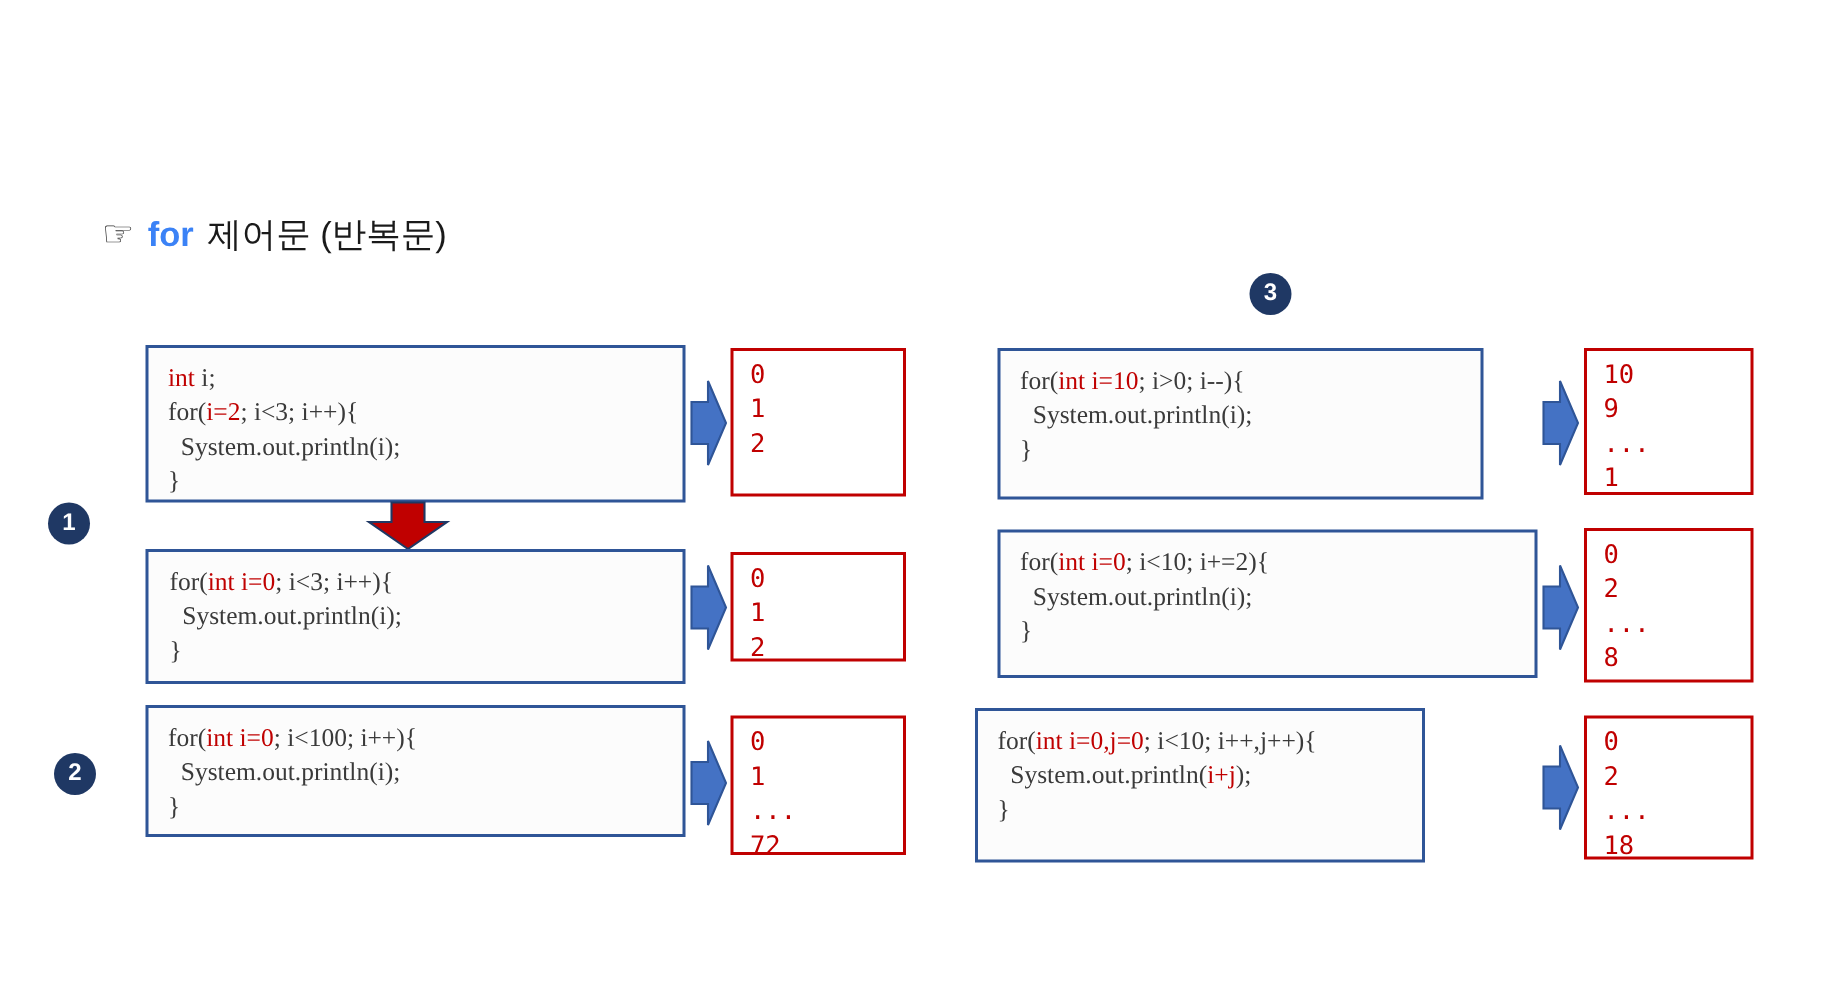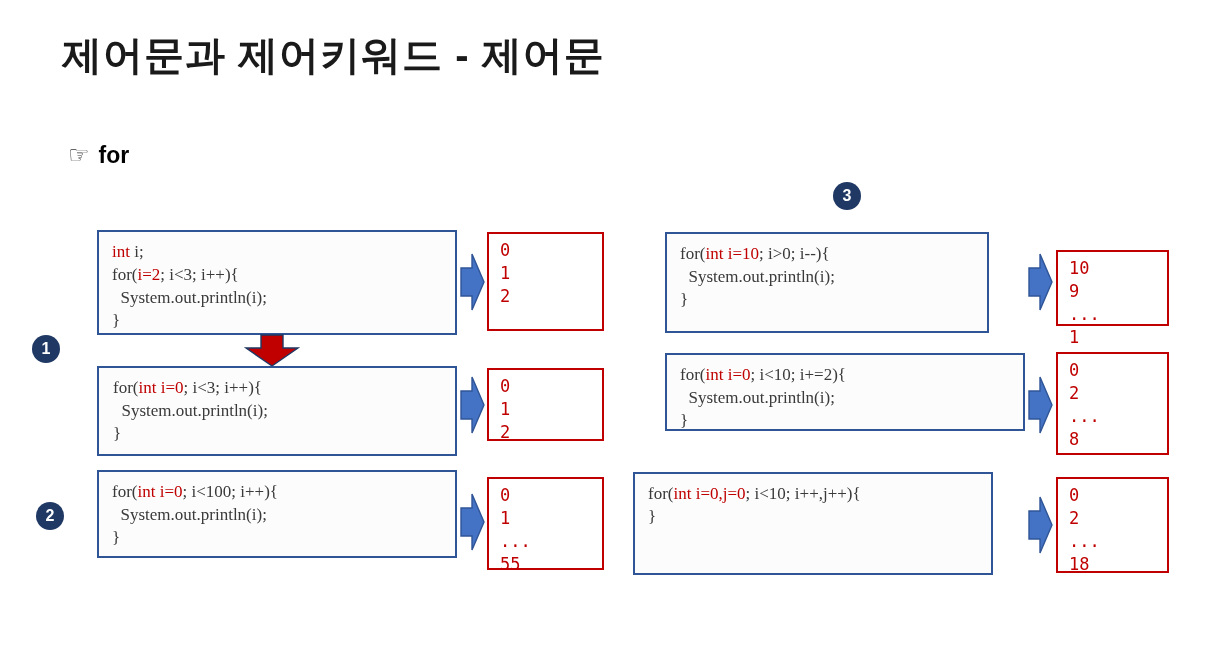--- a/index.html
+++ b/index.html
@@ -6,21 +6,21 @@
   body{width:1219px;height:657px;background:#ffffff;position:relative;overflow:hidden;
        font-family:"Liberation Sans", sans-serif;}
   .slide{position:absolute;inset:0;background:#ffffff;}
 
   .title{position:absolute;left:62px;top:28px;font-size:40px;font-weight:bold;
          color:#1a1a1a;letter-spacing:1px;white-space:nowrap;}
 
   .subtitle{position:absolute;left:68px;top:141px;font-size:23px;color:#1a1a1a;
             display:flex;align-items:center;gap:9px;white-space:nowrap;}
   .subtitle .pointer{font-size:24px;color:#333333;}
-  .subtitle .kwred{color:#000000;font-weight:bold;}
+  .subtitle .kwred{color:#3b82f6;font-weight:bold;}
 
   .badge{position:absolute;width:28px;height:28px;border-radius:50%;background:#1F3864;
          color:#ffffff;font-size:16px;font-weight:bold;display:flex;align-items:center;
          justify-content:center;}
   .badge1{left:32px;top:335px;}
   .badge2{left:36px;top:502px;}
   .badge3{left:833px;top:182px;}
 
   .codebox{position:absolute;border:2px solid #2F5597;background:#FCFCFC;
            font-family:Liberation Serif, serif;font-size:17px;line-height:23px;
@@ -44,39 +44,39 @@
   .ad-l1{left:243px;top:334px;}
   .cb-l2{left:97px;top:366px;width:360px;height:90px;padding-left:14px;}
   .ob-l2{left:487px;top:368px;width:117px;height:73px;}
   .ar-l2{left:460px;top:374px;}
   .cb-l3{left:97px;top:470px;width:360px;height:88px;}
   .ob-l3{left:487px;top:477px;width:117px;height:93px;}
   .ar-l3{left:460px;top:491px;}
 
   
   .cb-r1{left:665px;top:232px;width:324px;height:101px;}
-  .ob-r1{left:1056px;top:232px;width:113px;height:76px;margin-top:18px;}
+  .ob-r1{left:1056px;top:232px;width:113px;height:98px;}
   .ar-r1{left:1028px;top:251px;}
-  .cb-r2{left:665px;top:353px;width:360px;height:78px;}
+  .cb-r2{left:665px;top:353px;width:360px;height:99px;}
   .ob-r2{left:1056px;top:352px;width:113px;height:103px;}
   .ar-r2{left:1028px;top:374px;}
-  .cb-r3{left:633px;top:472px;width:360px;height:103px;}
+  .cb-r3{left:650px;top:472px;width:300px;height:103px;}
   .ob-r3{left:1056px;top:477px;width:113px;height:96px;}
   .ar-r3{left:1028px;top:494px;}
 </style>
 </head>
 <body>
 
 <div class="slide">
 
-  <div class="title">제어문과 제어키워드 - 제어문</div>
 
   <div class="subtitle">
     <span class="pointer">☞</span>
     <span class="kwred">for</span>
+    <span>제어문 (반복문)</span>
   </div>
 
   <div class="badge badge1">1</div>
   <div class="badge badge2">2</div>
   <div class="badge badge3">3</div>
 
   <div class="codebox cb-l1">
       <div><span class="kw">int</span><span class="pl"> i;</span></div>
       <div><span class="pl">for(</span><span class="kw">i=2</span><span class="pl">; i&lt;3; i++){</span></div>
       <div><span class="pl">  System.out.println(i);</span></div>
@@ -114,21 +114,21 @@
       <div><span class="pl">  System.out.println(i);</span></div>
       <div><span class="pl">}</span></div>
     </div>
   <svg class="arrow-right ar-l3" viewBox="0 0 25 62">
     <polygon points="1,17 12,17 12,3 24,31 12,59 12,45 1,45" fill="#4472C4" stroke="#2F5597" stroke-width="1.4"></polygon>
   </svg>
   <div class="outbox ob-l3">
       <div>0</div>
       <div>1</div>
       <div>...</div>
-      <div>55</div>
+      <div>72</div>
     </div>
 
   <div class="codebox cb-r1">
       <div><span class="pl">for(</span><span class="kw">int i=10</span><span class="pl">; i&gt;0; i--){</span></div>
       <div><span class="pl">  System.out.println(i);</span></div>
       <div><span class="pl">}</span></div>
     </div>
   <svg class="arrow-right ar-r1" viewBox="0 0 25 62">
     <polygon points="1,17 12,17 12,3 24,31 12,59 12,45 1,45" fill="#4472C4" stroke="#2F5597" stroke-width="1.4"></polygon>
   </svg>
@@ -149,20 +149,21 @@
   </svg>
   <div class="outbox ob-r2">
       <div>0</div>
       <div>2</div>
       <div>...</div>
       <div>8</div>
     </div>
 
   <div class="codebox cb-r3">
       <div><span class="pl">for(</span><span class="kw">int i=0,j=0</span><span class="pl">; i&lt;10; i++,j++){</span></div>
+      <div><span class="pl">  System.out.println(</span><span class="kw">i+j</span><span class="pl">);</span></div>
       <div><span class="pl">}</span></div>
     </div>
   <svg class="arrow-right ar-r3" viewBox="0 0 25 62">
     <polygon points="1,17 12,17 12,3 24,31 12,59 12,45 1,45" fill="#4472C4" stroke="#2F5597" stroke-width="1.4"></polygon>
   </svg>
   <div class="outbox ob-r3">
       <div>0</div>
       <div>2</div>
       <div>...</div>
       <div>18</div>

